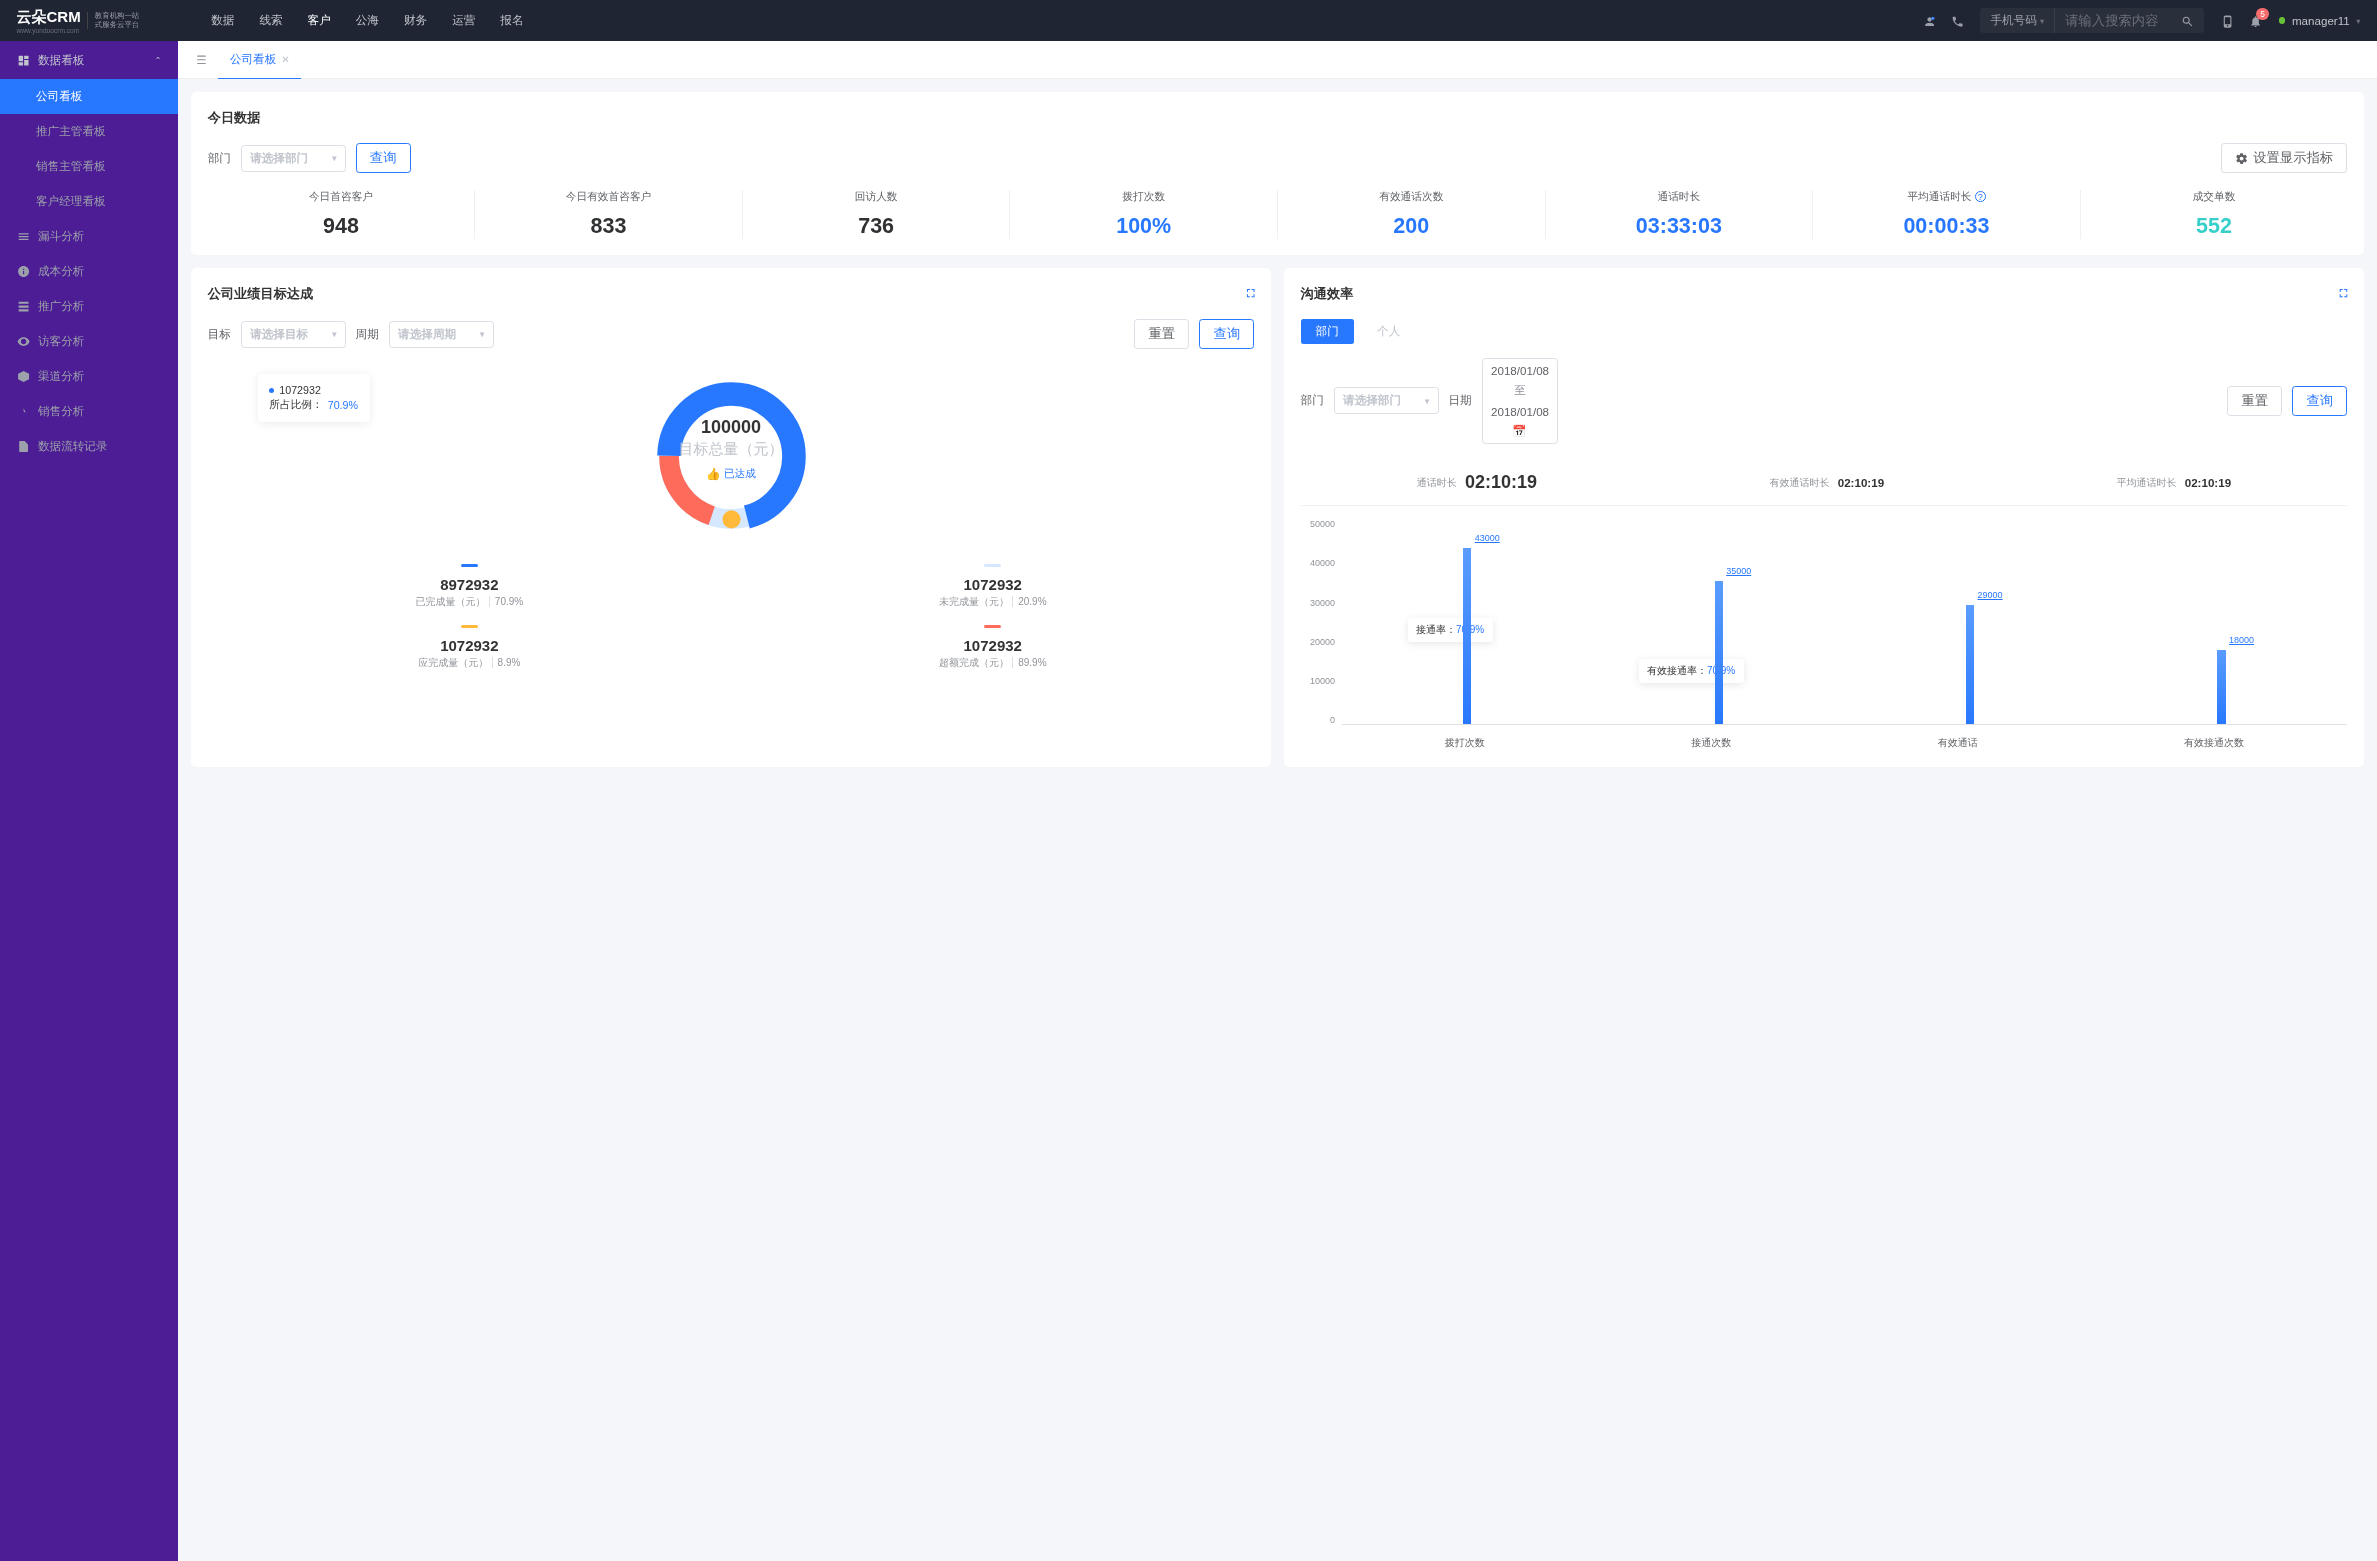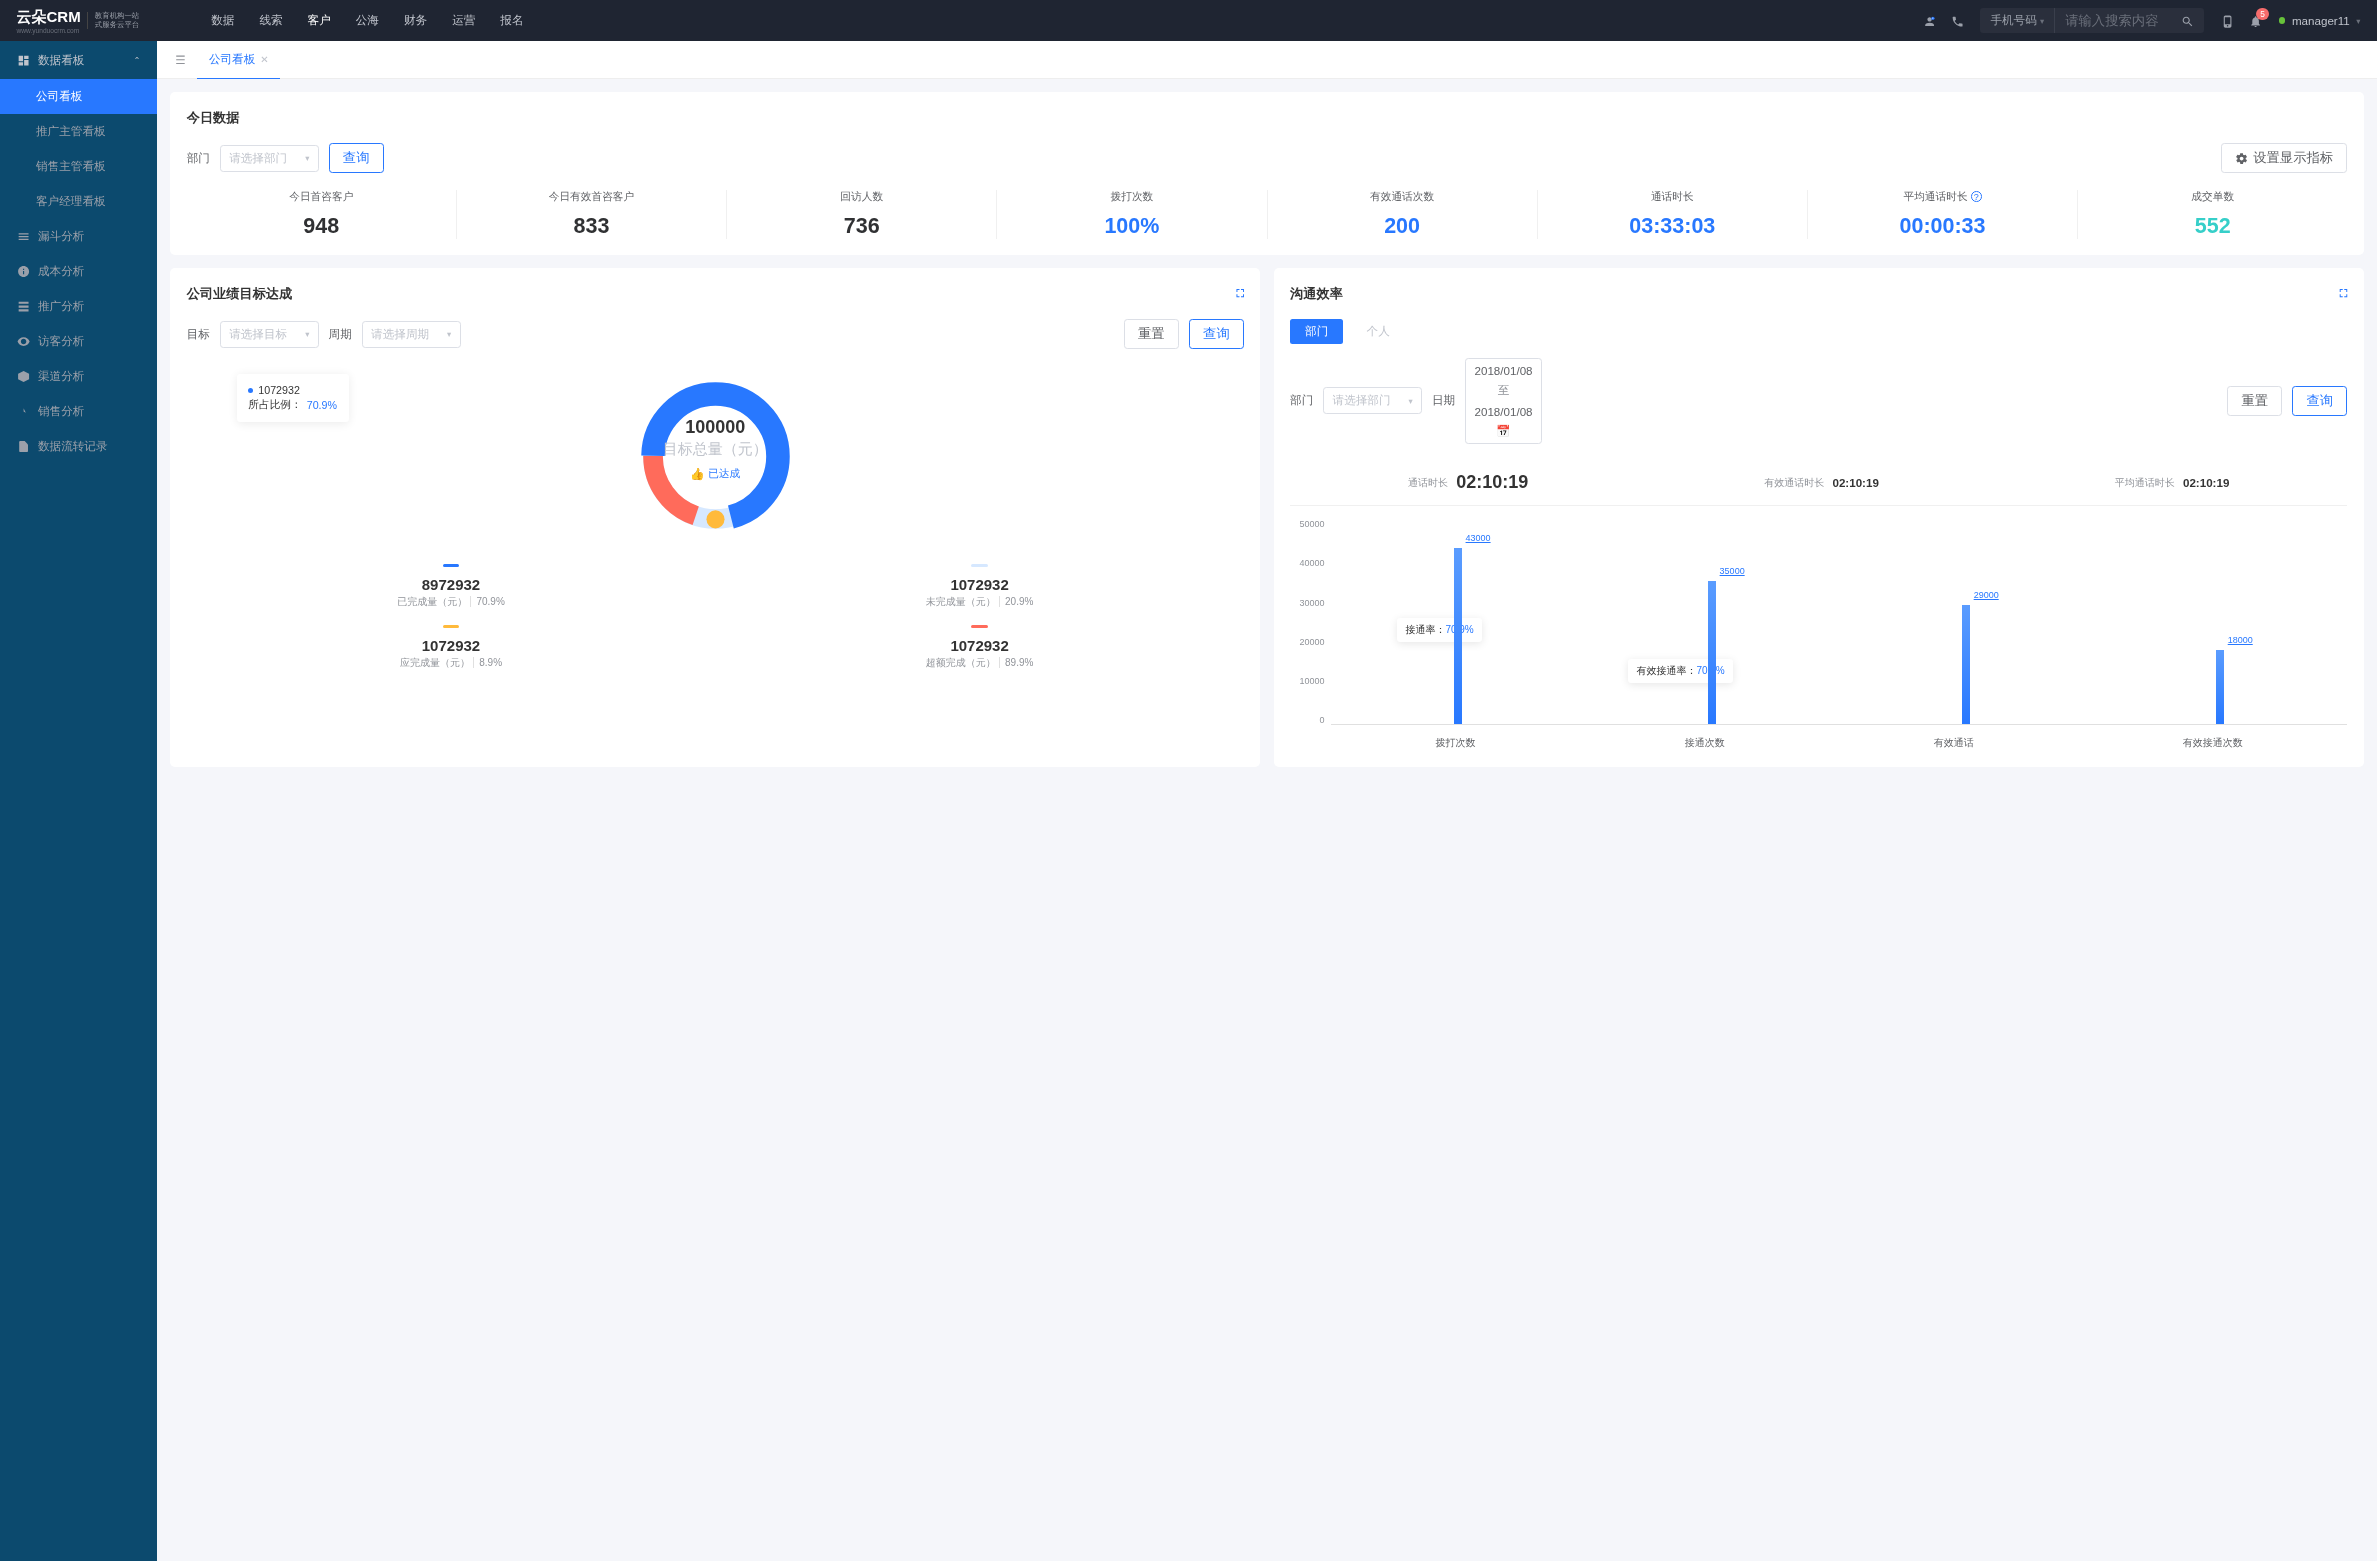--- a/index.html
+++ b/index.html
@@ -21,42 +21,42 @@
 .search-input::placeholder { color: #6a6f7a; }
 .search-btn { padding: 5px 10px; color: #9ba0aa; cursor: pointer; }
 .badge { position: absolute; top: -5px; right: -6.6px; background: #f56c6c; color: #fff; font-size: 8.3px; border-radius: 6.6px; padding: 0.8px 4.1px; }
 .user-wrap { display: flex; align-items: center; gap: 6.6px; margin-left: 16.5px; cursor: pointer; }
 .status-dot { width: 6.6px; height: 6.6px; border-radius: 50%; background: #67c23a; }
 .user-name { color: #c0c4cc; }
 .caret { font-size: 8.3px; color: #6a6f7a; }
 
 
 .container { display: flex; height: calc(100vh - 41px); }
-.sidebar { width: 157px; background: #0c4a6e; color: #9ba0aa; overflow-y: auto; }
+.sidebar { width: 178px; background: #4c1d95; color: #9ba0aa; overflow-y: auto; }
 .side-group-title { display: flex; align-items: center; padding: 11.6px 16.5px; color: #c0c4cc; cursor: pointer; gap: 8.3px; }
 .side-group-title .arrow { margin-left: auto; font-size: 8.3px; }
 .side-item { padding: 10px 16.5px 10px 36px; cursor: pointer; color: #9ba0aa; }
 .side-item.active { background: #2878ff; color: #fff; }
 .side-item-top { display: flex; align-items: center; padding: 10px 16.5px; cursor: pointer; gap: 8.3px; }
 
 
 .main { flex: 1; overflow-y: auto; }
 .tabs-bar { height: 38px; background: #fff; display: flex; align-items: center; padding: 0 10px; border-bottom: 0.8px solid #eee; gap: 3.3px; }
 .tab-burger { padding: 5px 8.3px; color: #909399; cursor: pointer; }
 .tab { padding: 0 11.6px; height: 38px; display: flex; align-items: center; gap: 5px; color: #2878ff; border-bottom: 1.7px solid #2878ff; cursor: pointer; }
 .tab-close { color: #c0c4cc; font-size: 10px; }
 .content { padding: 13.2px; }
 
 .card { background: #fff; border-radius: 5px; padding: 16.5px; margin-bottom: 13.2px; }
 .card-title { font-size: 13.2px; font-weight: 600; margin-bottom: 16.5px; display: flex; align-items: center; }
 .card-title .expand-icon { margin-left: auto; color: #2878ff; cursor: pointer; font-size: 10.7px; }
 
 .filter-row { display: flex; align-items: center; gap: 10px; margin-bottom: 16.5px; flex-wrap: wrap; }
 .filter-label { color: #606266; }
-.select { border: 0.8px solid #dcdfe6; border-radius: 3.3px; padding: 5px 8.3px; display: flex; align-items: center; gap: 18px; cursor: pointer; color: #c0c4cc; min-width: 83px; }
+.select { border: 0.8px solid #dcdfe6; border-radius: 3.3px; padding: 5px 8.3px; display: flex; align-items: center; gap: 24px; cursor: pointer; color: #c0c4cc; min-width: 83px; font-weight: bold; }
 .select .sel-caret { margin-left: auto; font-size: 8.3px; color: #c0c4cc; }
 .btn { border: 0.8px solid #dcdfe6; border-radius: 3.3px; padding: 5px 13.2px; background: #fff; cursor: pointer; color: #606266; }
 .btn.primary { border-color: #2878ff; color: #2878ff; }
 .btn-ghost { display: flex; align-items: center; gap: 5px; }
 .spacer { flex: 1; }
 
 .kpi-grid { display: flex; gap: 0; }
 .kpi { flex: 1; text-align: center; padding: 0 8.3px; border-right: 0.8px solid #f0f0f0; }
 .kpi:last-child { border-right: none; }
 .kpi-label { color: #606266; font-size: 10.7px; margin-bottom: 10px; display: flex; justify-content: center; align-items: center; gap: 3.3px; }

